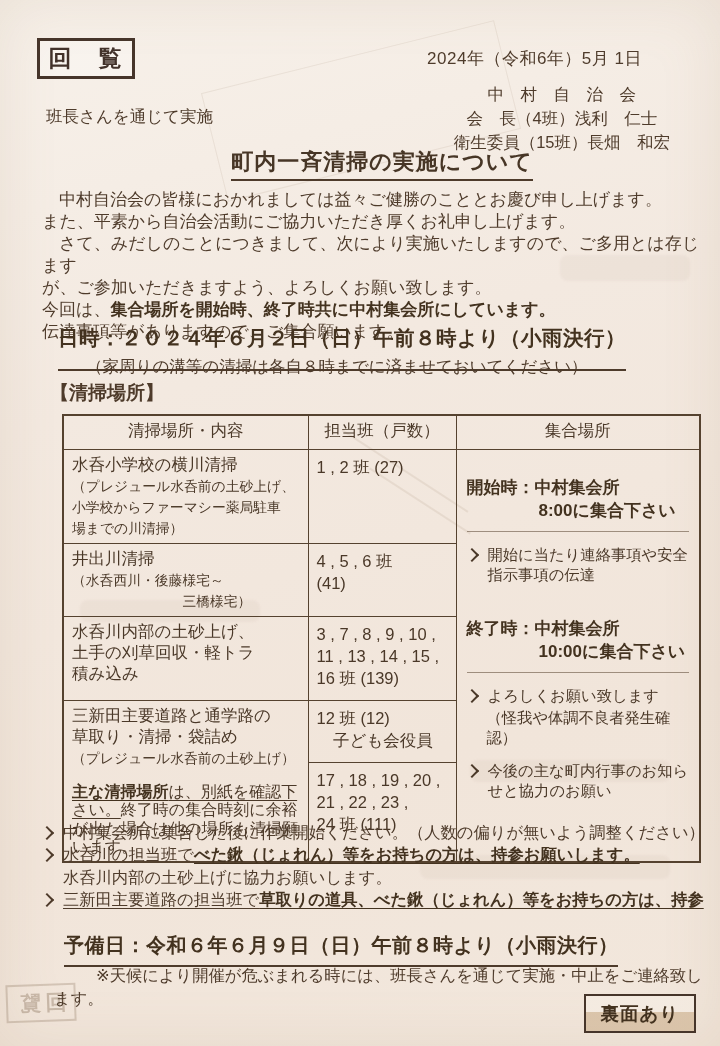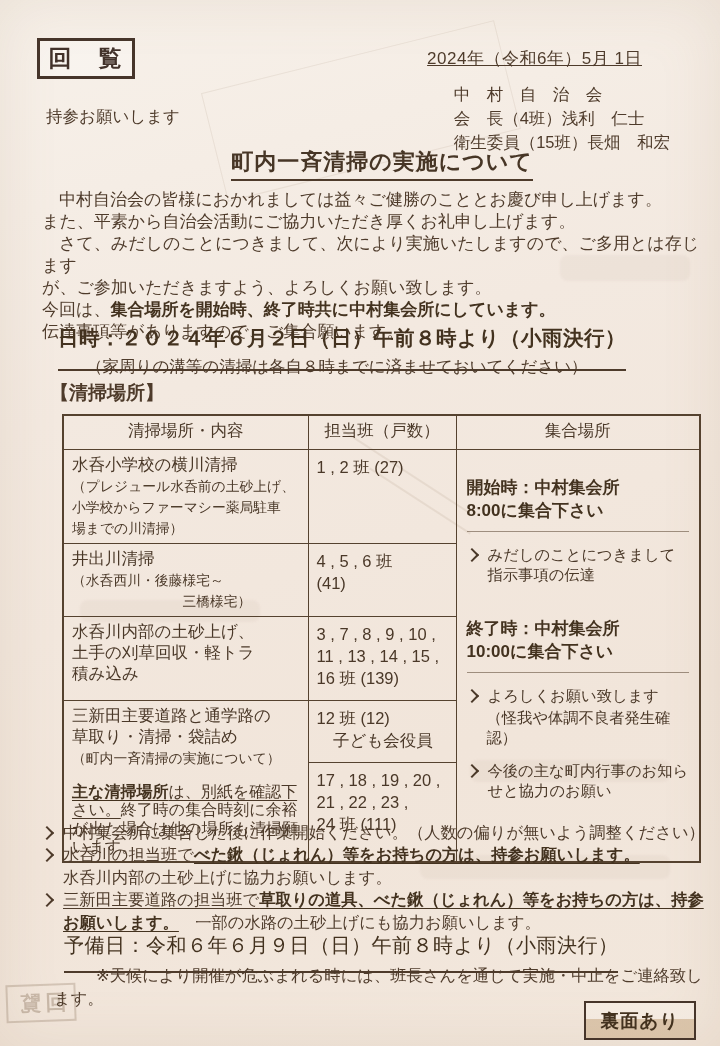--- a/index.html
+++ b/index.html
@@ -21,22 +21,22 @@
     color:rgba(105,78,52,.30);transform:scaleX(-1) rotate(2deg);
     border:2px solid rgba(105,78,52,.22);padding:3px 8px;letter-spacing:4px;
   }
   
   .stamp{
     left:37px;top:38px;width:92px;height:35px;border:3px solid #46352a;
     display:flex;align-items:center;justify-content:center;
     font-size:23px;font-weight:bold;letter-spacing:2px;color:#42322a;
     background:rgba(255,255,255,.25);
   }
-  .date{top:47px;right:78px;font-size:17px;letter-spacing:.5px;text-decoration:underline;}
-  .org{top:82px;right:50px;text-align:left;font-size:16.5px;line-height:24px;}
+  .date{top:47px;right:78px;font-size:17px;letter-spacing:.5px;}
+  .org{top:82px;right:50px;text-align:center;font-size:16.5px;line-height:24px;}
   .salutation{left:46px;top:106px;font-size:16.5px;}
   .title-wrap{top:147px;left:0;width:100%;text-align:center;margin-left:22px;}
   .title{
     display:inline-block;font-size:22px;font-weight:bold;letter-spacing:1px;
     border-bottom:2.5px solid #4e3b2b;padding-bottom:2px;color:#473626;
   }
   
   .body{left:42px;top:189px;width:666px;font-size:17px;line-height:22px;}
   .body b{color:#43321f;}
   
@@ -62,49 +62,48 @@
   .note{font-size:16px;line-height:18.5px;margin-top:14px;}
   .team{font-size:16.5px;line-height:22px;padding-top:6px !important;}
   .pre{white-space:pre-line;}
   .ul{text-decoration:underline;text-underline-offset:3px;}
   .bu{font-weight:bold;text-decoration:underline;text-underline-offset:3px;color:#43321f;}
   
   td.meet{padding:0 10px !important;}
   .m-head{margin-top:26px;border-bottom:1px solid rgba(90,70,50,.55);padding-bottom:9px;}
   .m-head.m2{margin-top:32px;}
   .m-head .b{font-weight:bold;font-size:17px;line-height:23px;color:#43321f;}
-  .m-ind{}
+  .m-ind{margin-left:72px;}
   .m-li{display:flex;font-size:15.3px;line-height:20px;margin-top:13px;}
   .m-li.tight{margin-top:2px;}
   .m-li.noind{margin-left:20px;display:block;}
   
   .chev{flex:0 0 21px;}
   .chev::before{
     content:"";display:inline-block;width:8px;height:8px;margin-top:5px;
     border-top:2.4px solid currentColor;border-right:2.4px solid currentColor;
     transform:rotate(45deg);
   }
   
   .notes{left:42px;top:821px;width:668px;font-size:16.3px;line-height:22.4px;}
   .nrow{display:flex;}
   .nind{margin-left:21px;}
   
   .rsv-heading{
-    left:64px;top:932px;font-size:20px;font-weight:normal;letter-spacing:.5px;
-    border-bottom:2.5px solid #4e3b2b;padding-bottom:12px;color:#43321f;
+    left:64px;top:932px;font-size:20px;font-weight:bold;letter-spacing:.5px;
+    border-bottom:2.5px solid #4e3b2b;padding-bottom:6px;color:#43321f;
   }
   .rsv-note1{left:96px;top:965px;font-size:16.3px;}
   .rsv-note2{left:54px;top:988px;font-size:16.3px;}
   
   .badge{
     left:584px;top:994px;width:108px;height:35px;border:2.2px solid #46352a;
     display:flex;align-items:center;justify-content:center;
     font-size:18.5px;font-weight:bold;color:#43321f;letter-spacing:1px;
     background:linear-gradient(180deg,rgba(246,238,229,.6) 0 46%,rgba(200,170,132,.55) 46% 100%);
-    margin-top:7px;
   }
 </style>
 </head>
 <body>
 
 <div class="paper">
 
   <div class="ghost gbox" style="left:210px;top:55px;width:300px;height:110px;transform:rotate(-14deg);"></div>
   <div class="ghost gline" style="left:330px;top:470px;width:150px;transform:rotate(33deg);"></div>
   <div class="ghost gline" style="left:360px;top:500px;width:120px;transform:rotate(33deg);"></div>
@@ -116,21 +115,21 @@
 
   <div class="abs stamp">
     <span>回　覧</span>
   </div>
   <div class="abs date">2024年（令和6年）5月 1日</div>
   <div class="abs org">
     <div>中　村　自　治　会</div>
     <div>会　長（4班）浅利　仁士</div>
     <div>衛生委員（15班）長畑　和宏</div>
   </div>
-  <div class="abs salutation">持参お願いします</div>
+  <div class="abs salutation">班長さんを通じて実施</div>
 
   <div class="abs title-wrap">
     <span class="title">町内一斉清掃の実施について</span>
   </div>
 
   <div class="abs body">
     <div>　中村自治会の皆様におかれましては益々ご健勝のこととお慶び申し上げます。</div>
     <div>また、平素から自治会活動にご協力いただき厚くお礼申し上げます。</div>
     <div>　さて、みだしのことにつきまして、次により実施いたしますので、ご多用とは存じます</div>
     <div>が、ご参加いただきますよう、よろしくお願い致します。</div>
@@ -162,21 +161,21 @@
 場までの川清掃）</div>
       </td>
       <td class="team pre">1 , 2 班 (27)</td>
       <td class="meet" rowspan="5">
         <div class="m-head">
           <div class="b">開始時：中村集会所</div>
           <div class="b m-ind">8:00に集合下さい</div>
         </div>
         <div class="m-li">
           <span class="chev"></span>
-          <span><span>みだしのことにつきまして</span><br><span>指示事項の伝達</span></span>
+          <span><span>開始に当たり連絡事項や安全</span><br><span>指示事項の伝達</span></span>
         </div>
         <div class="m-head m2">
           <div class="b">終了時：中村集会所</div>
           <div class="b m-ind">10:00に集合下さい</div>
         </div>
         <div class="m-li">
           <span class="chev"></span>
           <span>よろしくお願い致します</span>
         </div>
         <div class="m-li tight noind">（怪我や体調不良者発生確認）</div>
@@ -202,21 +201,21 @@
 積み込み</div>
       </td>
       <td class="team pre">3 , 7 , 8 , 9 , 10 ,
 11 , 13 , 14 , 15 ,
 16 班 (139)</td>
     </tr>
     <tr class="r4a">
       <td rowspan="2">
         <div class="main pre">三新田主要道路と通学路の
 草取り・清掃・袋詰め</div>
-        <div class="sub">（町内一斉清掃の実施について）</div>
+        <div class="sub">（プレジュール水呑前の土砂上げ）</div>
         <div class="note"><b class="bu">主な清掃場所</b><span class="ul">は、別紙を確認下さい。</span><span>終了時の集合時刻に余裕が出た場合は他の場所も清掃願います。</span></div>
       </td>
       <td class="team pre">12 班 (12)
 　子ども会役員</td>
     </tr>
     <tr class="r4b">
       <td class="team pre">17 , 18 , 19 , 20 ,
 21 , 22 , 23 ,
 24 班 (111)</td>
     </tr>
@@ -230,21 +229,20 @@
     </div>
     <div class="nrow">
       <span class="chev"></span>
       <span><span>水呑川の担当班で</span><span class="bu">べた鍬（じょれん）等をお持ちの方は、持参お願いします。</span></span>
     </div>
     <div class="nind">水呑川内部の土砂上げに協力お願いします。</div>
     <div class="nrow">
       <span class="chev"></span>
       <span><span class="ul">三新田主要道路の担当班で</span><span class="bu">草取りの道具、べた鍬（じょれん）等をお持ちの方は、持参</span></span>
     </div>
-    <div class="nind"><span class="bu">お願いします。</span><span>　一部の水路の土砂上げにも協力お願いします。</span></div>
   </div>
 
   <div class="abs rsv-heading">予備日：令和６年６月９日（日）午前８時より（小雨決行）</div>
   <div class="abs rsv-note1">※天候により開催が危ぶまれる時には、班長さんを通じて実施・中止をご連絡致し</div>
   <div class="abs rsv-note2">ます。</div>
 
   <div class="abs badge">裏面あり</div>
 
 </div>
 

